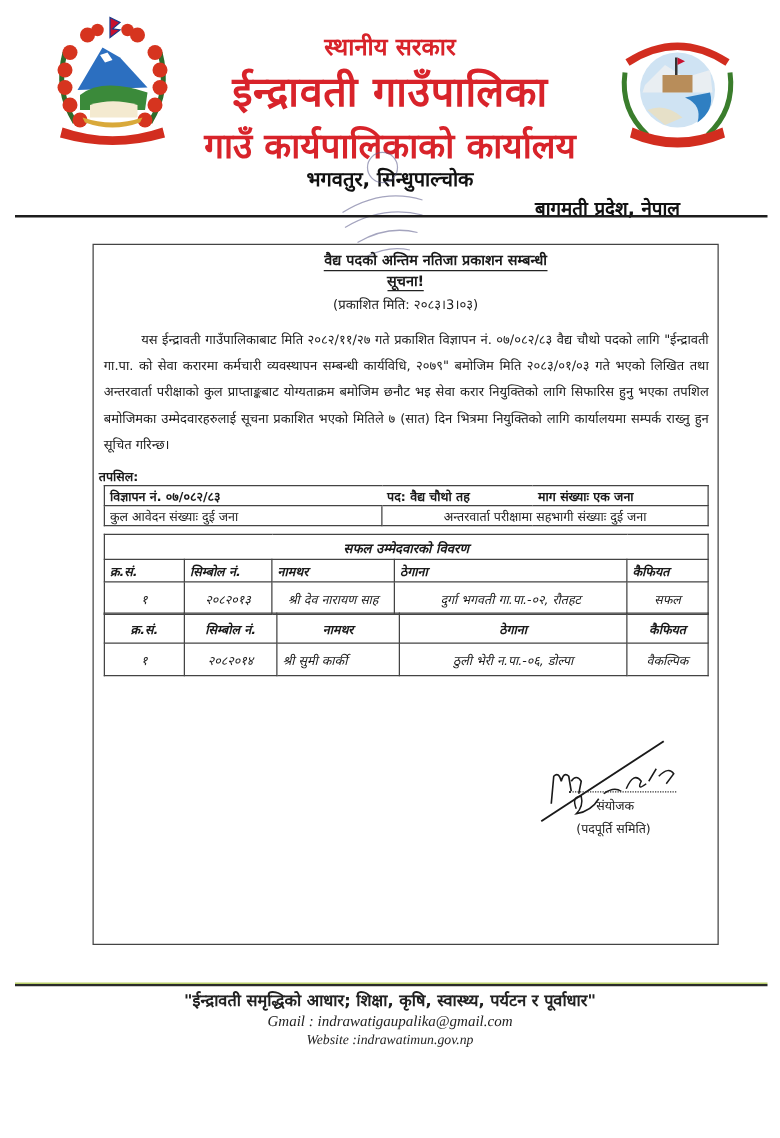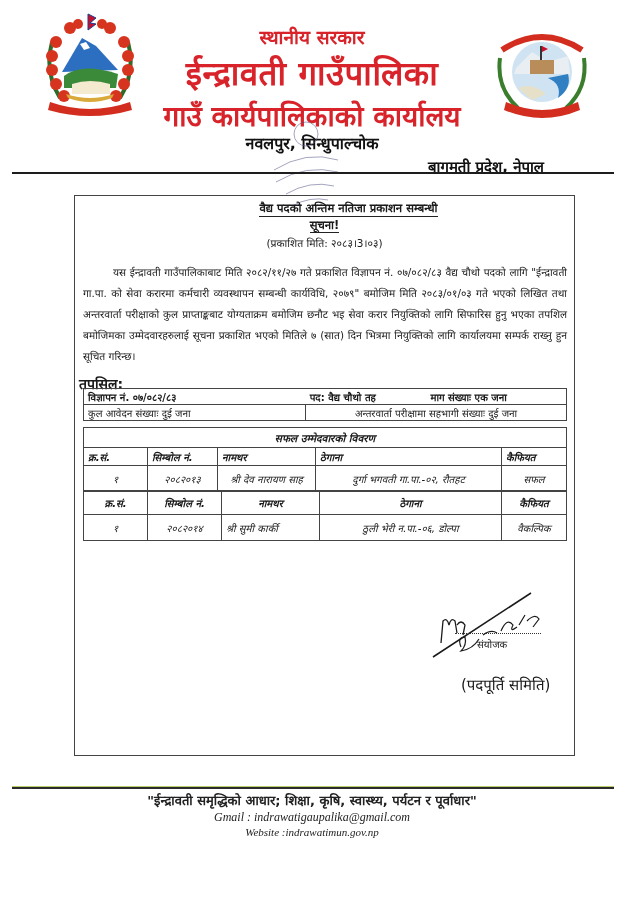--- a/index.html
+++ b/index.html
@@ -24,21 +24,21 @@
   .notice-box { position: absolute; left: 74px; top: 195px; width: 501px; height: 561px; border: 1.5px solid #444; }
 
   .title { position: absolute; top: 4px; left: 0; width: 100%; text-align: center; font-size: 11.5px; font-weight: bold; }
   .title span { border-bottom: 1px solid #222; padding-bottom: 1px; margin-left: 48px; }
   .subtitle { position: absolute; top: 21px; left: 0; width: 100%; text-align: center; font-size: 11.5px; font-weight: bold; }
   .subtitle span { border-bottom: 1px solid #222; }
   .pubdate { position: absolute; top: 40px; left: 0; width: 100%; text-align: center; font-size: 10.5px; }
 
   .body-text { position: absolute; top: 66px; left: 8px; width: 484px; font-size: 10.4px; line-height: 21px; text-align: justify; text-indent: 30px; }
 
-  .tapasil { position: absolute; top: 178px; left: 4px; font-size: 14px; font-weight: bold; }
+  .tapasil { position: absolute; top: 178px; left: 4px; font-size: 10px; font-weight: bold; }
 
   
   .info-table { position: absolute; top: 192px; left: 8px; width: 484px; border-collapse: collapse; font-size: 10px; }
   .info-table td { border: 1px solid #444; height: 16px; padding: 0 4px; vertical-align: middle; }
   .info-table .row1 td { font-weight: bold; margin-left: 29px; }
 
   .cand-table { position: absolute; left: 8px; width: 484px; border-collapse: collapse; font-size: 10px; }
   .cand-table td, .cand-table th { border: 1px solid #444; padding: 0 4px; vertical-align: middle; font-style: italic; }
   .cand-table .sec-head { text-align: center; font-weight: bold; height: 20px; font-size: 10.5px; }
   .cand-table th { font-weight: bold; height: 18px; text-align: left; }
@@ -47,21 +47,21 @@
   .t-success .data-row td { height: 26px; }
   .t-alt { top: 294px; }
   .t-alt .sec-head { height: 24px; }
   .t-alt th { height: 24px; text-align: center; }
   .t-alt .data-row td { height: 26px; }
 
   
   .sign-area { position: absolute; left: 352px; top: 395px; width: 140px; height: 80px; }
   .sig-dots { position: absolute; left: 28px; top: 42px; width: 86px; border-top: 1px dotted #333; }
   .sig-role { position: absolute; left: 50px; top: 46px; font-size: 10px; }
-  .sig-committee { position: absolute; left: 34px; top: 64px; font-size: 15px; margin-top: 19px; }
+  .sig-committee { position: absolute; left: 34px; top: 64px; font-size: 10px; }
   .sig-svg { position: absolute; left: 0; top: 0; width: 140px; height: 70px; }
 
   
   .footer-rule { position: absolute; top: 786px; left: 12px; width: 602px; height: 3px;
     background: linear-gradient(to bottom, #b9cf6a 0, #b9cf6a 1px, #2a2a2a 1px, #2a2a2a 3px); }
   .motto { position: absolute; top: 791px; left: 0; width: 624px; text-align: center; font-size: 13px; font-weight: bold; color: #222; }
   .gmail { position: absolute; top: 810px; left: 0; width: 624px; text-align: center; font-family: "Liberation Serif", serif; font-style: italic; font-size: 12px; color: #222; }
   .website { position: absolute; top: 826px; left: 0; width: 624px; text-align: center; font-family: "Liberation Serif", serif; font-style: italic; font-size: 11px; color: #222; }
 </style>
 </head>
@@ -92,21 +92,21 @@
     <path d="M38 32 L44 30 L48 36 L42 38 Z" fill="#fff"></path>
     <path d="M22 64 Q40 50 76 62 L74 76 L22 76 Z" fill="#3b8a3a"></path>
     <path d="M30 72 Q48 66 68 72 L68 82 L30 82 Z" fill="#f4ead0"></path>
     <path d="M24 82 Q48 90 72 82 L70 86 Q48 94 26 86 Z" fill="#d9a93a"></path>
     <path d="M8 90 Q48 104 88 90 L90 98 Q48 110 6 98 Z" fill="#d22d1f"></path>
   </svg>
 
   <div class="hdr hdr-local">स्थानीय सरकार</div>
   <div class="hdr hdr-name">ईन्द्रावती गाउँपालिका</div>
   <div class="hdr hdr-office">गाउँ कार्यपालिकाको कार्यालय</div>
-  <div class="hdr-addr">नवलपुर, सिन्धुपाल्चोक</div>
+  <div class="hdr-addr">भगवतुर, सिन्धुपाल्चोक</div>
   <div class="hdr-province">बागमती प्रदेश, नेपाल</div>
 
   <svg class="emblem-right" viewBox="0 0 100 92">
     <path d="M8 30 Q4 60 26 80" stroke="#3a7d2c" stroke-width="4" fill="none"></path>
     <path d="M92 30 Q96 60 74 80" stroke="#3a7d2c" stroke-width="4" fill="none"></path>
     <path d="M10 22 Q50 -4 90 22" stroke="#d22d1f" stroke-width="6" fill="none"></path>
     <circle cx="50" cy="44" r="30" fill="#cfe3f3"></circle>
     <path d="M24 40 L40 24 L56 34 L76 28 L78 46 L22 46 Z" fill="#e9eef2"></path>
     <rect x="38" y="32" width="24" height="14" fill="#b88d5a"></rect>
     <rect x="48" y="18" width="2" height="14" fill="#333"></rect>

